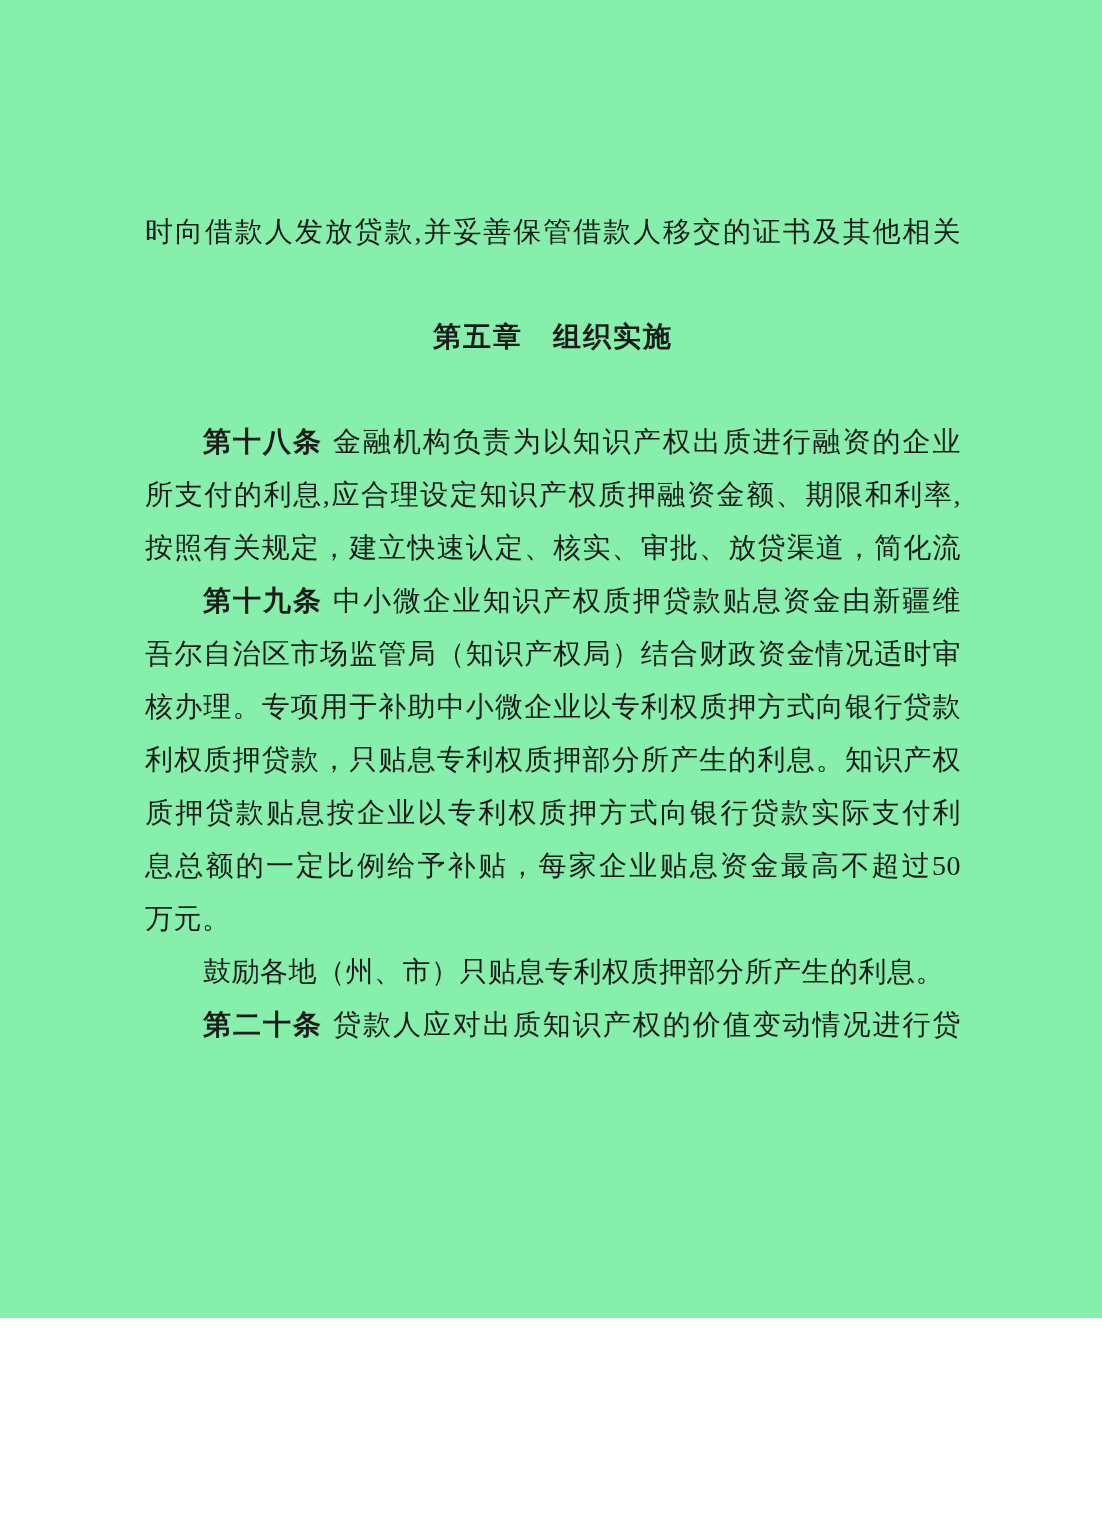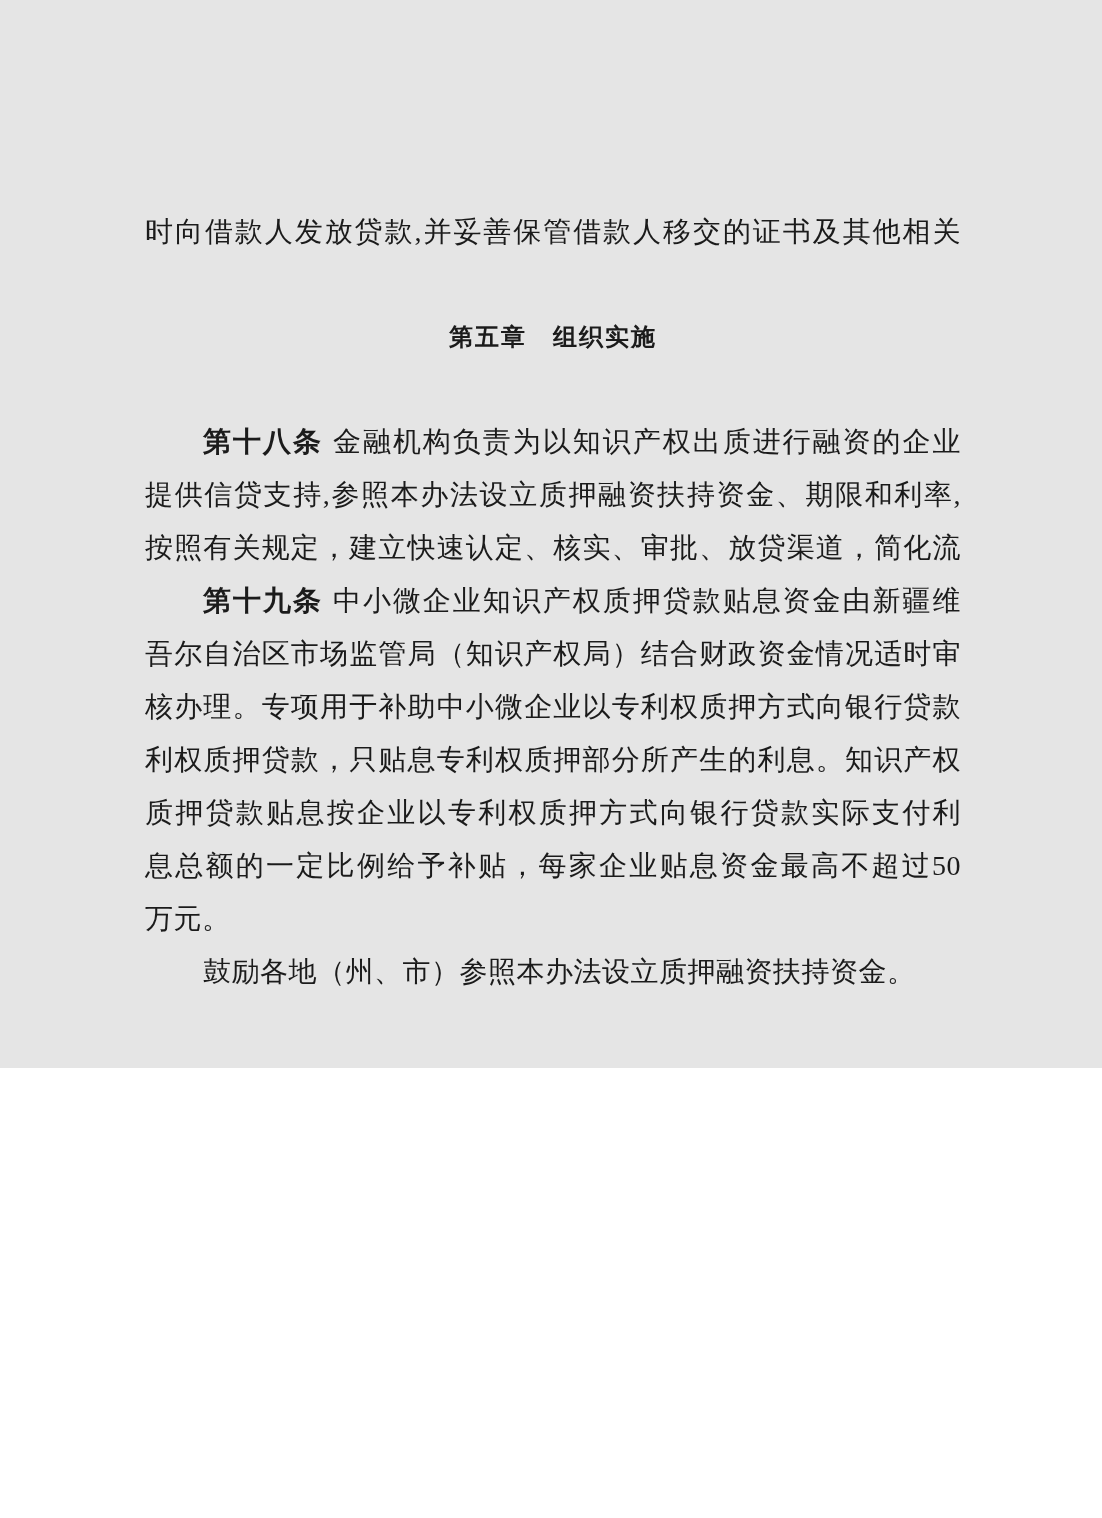--- a/index.html
+++ b/index.html
@@ -1,20 +1,20 @@
 <!DOCTYPE html>
 <html lang="zh"><head>
 <meta charset="utf-8">
 <style>
   html, body { margin: 0; padding: 0; background: #ffffff; }
   .page {
     position: relative;
     width: 1102px;
-    height: 1068px;
-    background: #e5e5e5;
+    height: 1318px;
+    background: #86efac;
     overflow: hidden;
     font-family: "Liberation Serif", "DejaVu Serif", serif;
     color: #1b1b1b;
   }
   .content {
     position: absolute;
     left: 145px;
     top: 205px;
     width: 816px;
   }
@@ -35,21 +35,21 @@
   .art-num {
     font-weight: 700;
     font-family: "Liberation Sans", "DejaVu Sans", sans-serif;
     margin-right: 10px;
   }
   .chapter {
     margin: 52px 0;
     height: 53px;
     line-height: 53px;
     text-align: center;
-    font-size: 24px;
+    font-size: 28px;
     font-weight: 700;
     font-family: "Liberation Sans", "DejaVu Sans", sans-serif;
     letter-spacing: 2px;
   }
   .footer {
     position: absolute;
     left: 155px;
     top: 1414px;
     height: 48px;
     line-height: 48px;
@@ -64,34 +64,35 @@
 <body>
 
 <div class="page">
   <main class="content">
 
     <p class="line j">时向借款人发放贷款,并妥善保管借款人移交的证书及其他相关</p>
 
     <h2 class="chapter">第五章　组织实施</h2>
 
     <p class="line j indent"><span class="art-num">第十八条</span><span>金融机构负责为以知识产权出质进行融资的企业</span></p>
-    <p class="line j">提供信贷支持,参照本办法设立质押融资扶持资金、期限和利率,</p>
+    <p class="line j">所支付的利息,应合理设定知识产权质押融资金额、期限和利率,</p>
     <p class="line j">按照有关规定，建立快速认定、核实、审批、放贷渠道，简化流</p>
 
     <p class="line j indent"><span class="art-num">第十九条</span><span>中小微企业知识产权质押贷款贴息资金由新疆维</span></p>
     <p class="line j">吾尔自治区市场监管局（知识产权局）结合财政资金情况适时审</p>
     <p class="line j">核办理。专项用于补助中小微企业以专利权质押方式向银行贷款</p>
     <p class="line j">利权质押贷款，只贴息专利权质押部分所产生的利息。知识产权</p>
     <p class="line j">质押贷款贴息按企业以专利权质押方式向银行贷款实际支付利</p>
     <p class="line j">息总额的一定比例给予补贴，每家企业贴息资金最高不超过50</p>
     <p class="line">万元。</p>
 
-    <p class="line indent">鼓励各地（州、市）参照本办法设立质押融资扶持资金。</p>
+    <p class="line indent">鼓励各地（州、市）只贴息专利权质押部分所产生的利息。</p>
 
 
+    <p class="line j indent"><span class="art-num">第二十条</span><span>贷款人应对出质知识产权的价值变动情况进行贷</span></p>
 
   </main>
 
   <div class="footer">
     <span class="dash" style="color:#4e7cab">—</span>
     <span style="color:#17191c">8</span>
     <span class="dash" style="color:#5a5f66">—</span>
   </div>
 </div>
 

